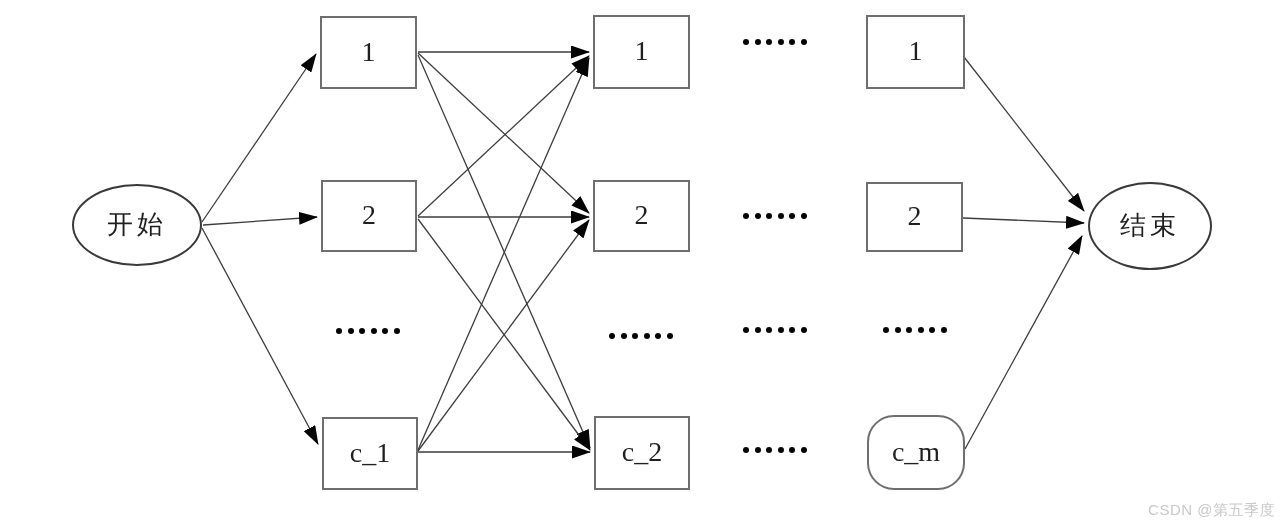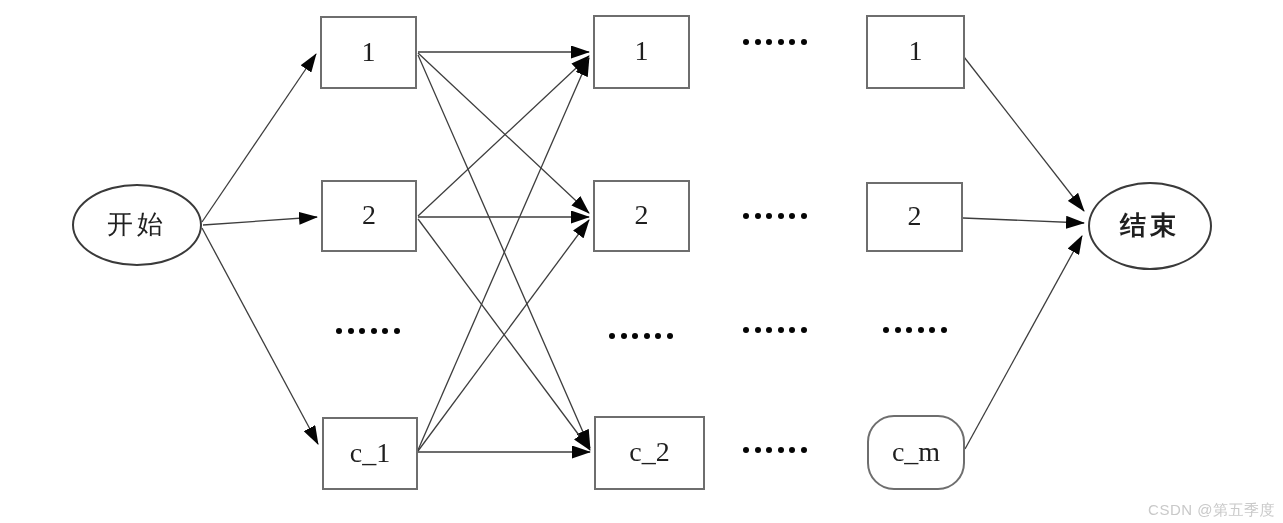--- a/index.html
+++ b/index.html
@@ -112,35 +112,35 @@
   <div class="node box" style="left: 322px; top: 417px; width: 96px; height: 73px;">
     <span class="lbl">c_1</span>
   </div>
 
   <div class="node box" style="left: 593px; top: 15px; width: 97px; height: 74px;">
     <span class="lbl">1</span>
   </div>
   <div class="node box" style="left: 593px; top: 180px; width: 97px; height: 72px;">
     <span class="lbl">2</span>
   </div>
-  <div class="node box" style="left: 594px; top: 416px; width: 111px; height: 74px;">
+  <div class="node box" style="left: 594px; top: 416px; width: 96px; height: 74px;">
     <span class="lbl">c_2</span>
   </div>
 
   <div class="node box" style="left: 866px; top: 15px; width: 99px; height: 74px;">
     <span class="lbl">1</span>
   </div>
   <div class="node box" style="left: 866px; top: 182px; width: 97px; height: 70px;">
     <span class="lbl">2</span>
   </div>
   <div class="node box" style="left: 867px; top: 415px; width: 98px; height: 75px; border-radius: 27px;">
     <span class="lbl">c_m</span>
   </div>
 
-  <div class="node ellipse" style="left: 1088px; top: 182px; width: 124px; height: 88px; font-weight: bold;">
+  <div class="node ellipse" style="left: 1088px; top: 182px; width: 124px; height: 88px;">
     <span class="lbl">结束</span>
   </div>
 
   <div class="dots" style="left: 336px; top: 328px;">
       <span class="dot"></span>
       <span class="dot"></span>
       <span class="dot"></span>
       <span class="dot"></span>
       <span class="dot"></span>
       <span class="dot"></span>

